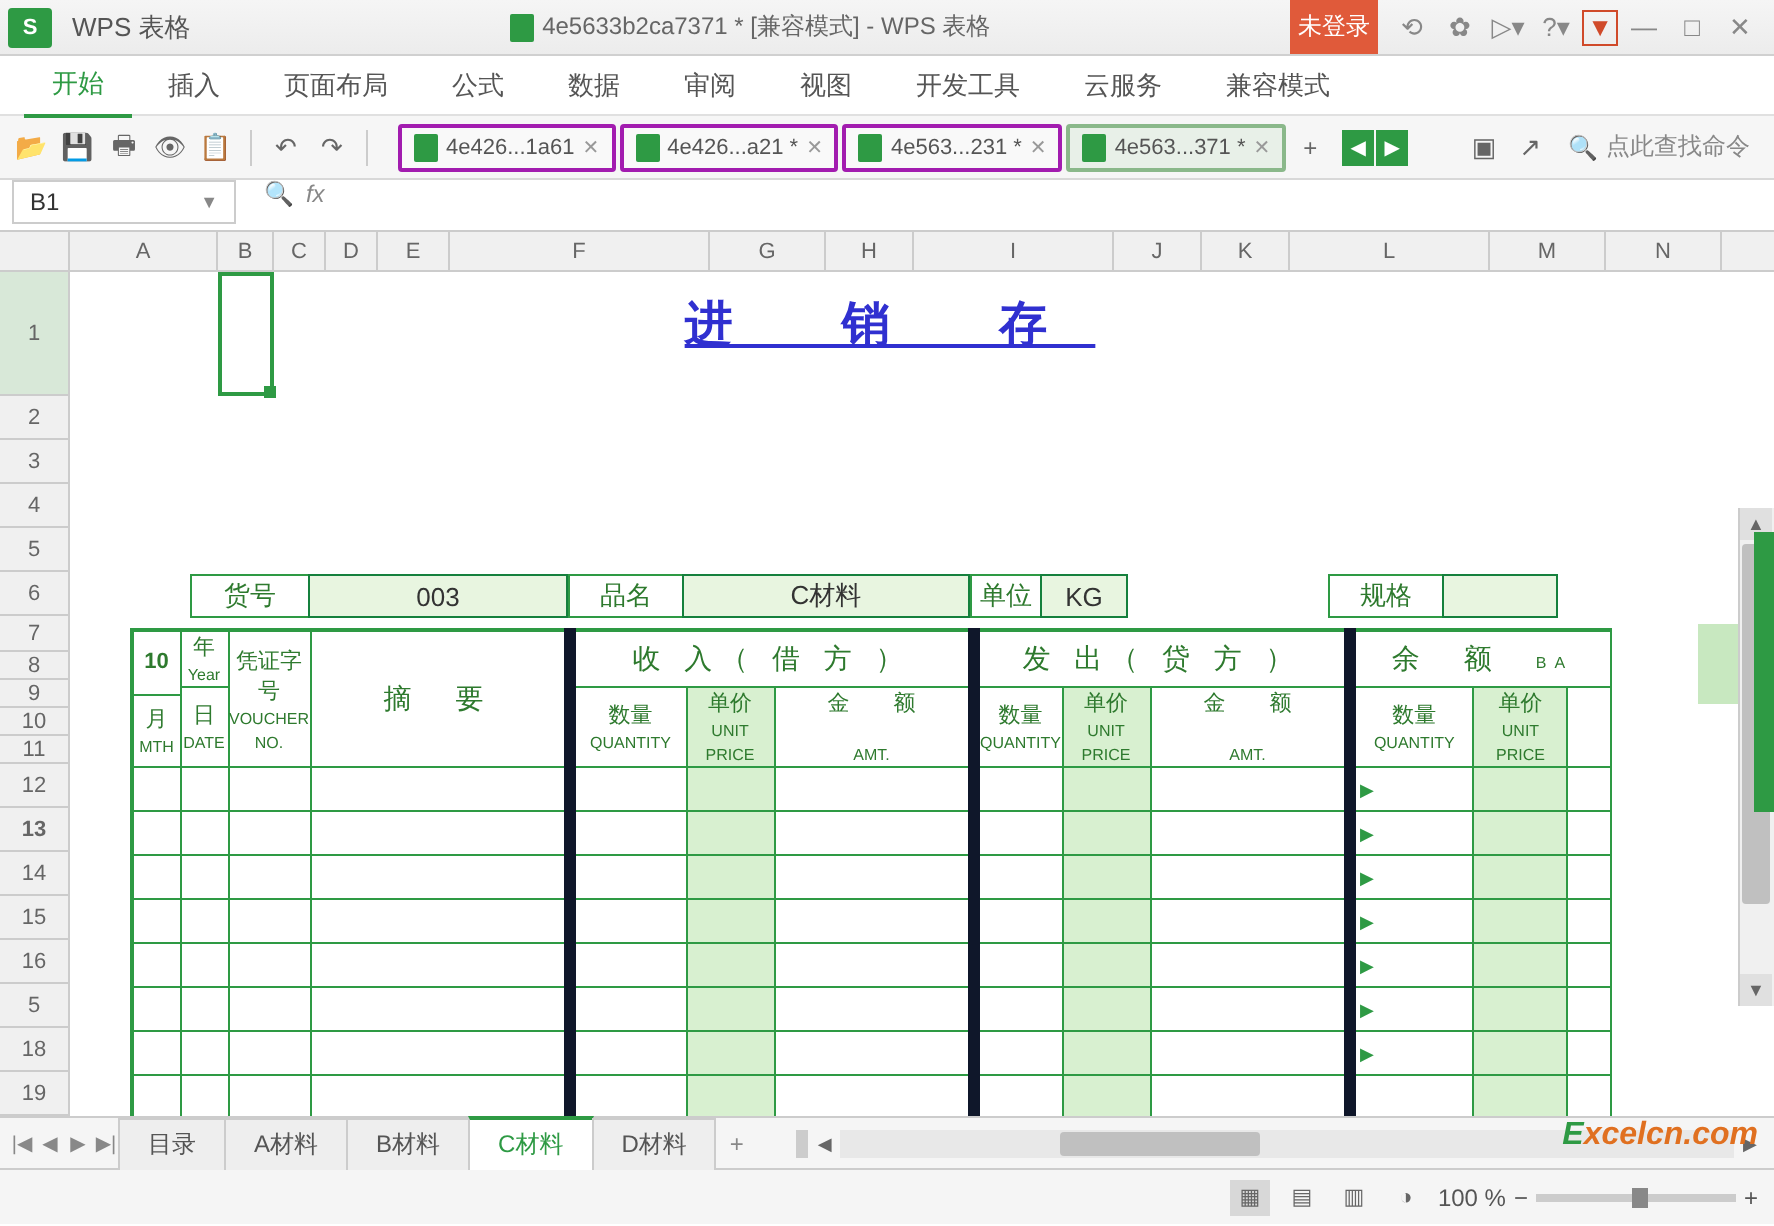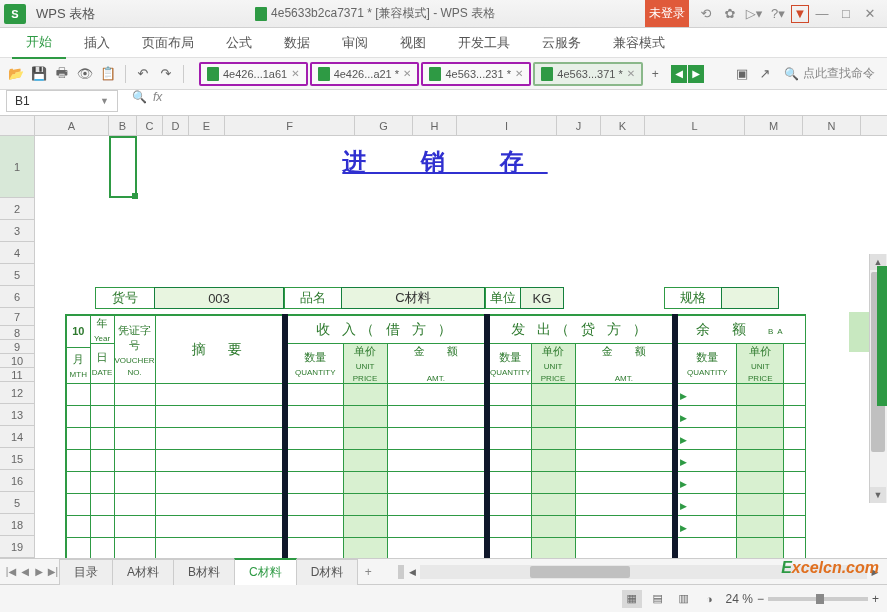--- a/index.html
+++ b/index.html
@@ -200,21 +200,21 @@
         <div class="row-h" style="height: 22px;">3</div>
         <div class="row-h" style="height: 22px;">4</div>
         <div class="row-h" style="height: 22px;">5</div>
         <div class="row-h" style="height: 22px;">6</div>
         <div class="row-h" style="height: 18px;">7</div>
         <div class="row-h" style="height: 14px;">8</div>
         <div class="row-h" style="height: 14px;">9</div>
         <div class="row-h" style="height: 14px;">10</div>
         <div class="row-h" style="height: 14px;">11</div>
         <div class="row-h" style="height: 22px;">12</div>
-        <div class="row-h" style="height: 22px;">13</div>
+        <div class="row-h" style="height: 22px; font-weight: bold;">13</div>
         <div class="row-h" style="height: 22px;">14</div>
         <div class="row-h" style="height: 22px;">15</div>
         <div class="row-h" style="height: 22px;">16</div>
         <div class="row-h" style="height: 22px;">5</div>
         <div class="row-h" style="height: 22px;">18</div>
         <div class="row-h" style="height: 22px;">19</div>
       </div>
     <div class="grid">
       <div class="cell-cursor" style="left:74px"></div>
       <div class="form">
@@ -417,21 +417,21 @@
     <div class="hs-btn">▶</div>
   </div>
 </div>
 
 <div class="statusbar">
   <div class="sb-btn act">▦</div>
   <div class="sb-btn">▤</div>
   <div class="sb-btn">▥</div>
   <div class="sb-btn">◑</div>
   <div class="zoom">
-    <span>24 %</span>
+    <span>100 %</span>
     <span>−</span>
     <div class="zoom-slider">
         <div class="zoom-thumb"></div>
       </div>
     <span>+</span>
   </div>
 </div>
 
 <div class="watermark">
   <span class="e">E</span><span class="rest">xcelcn.com</span>

